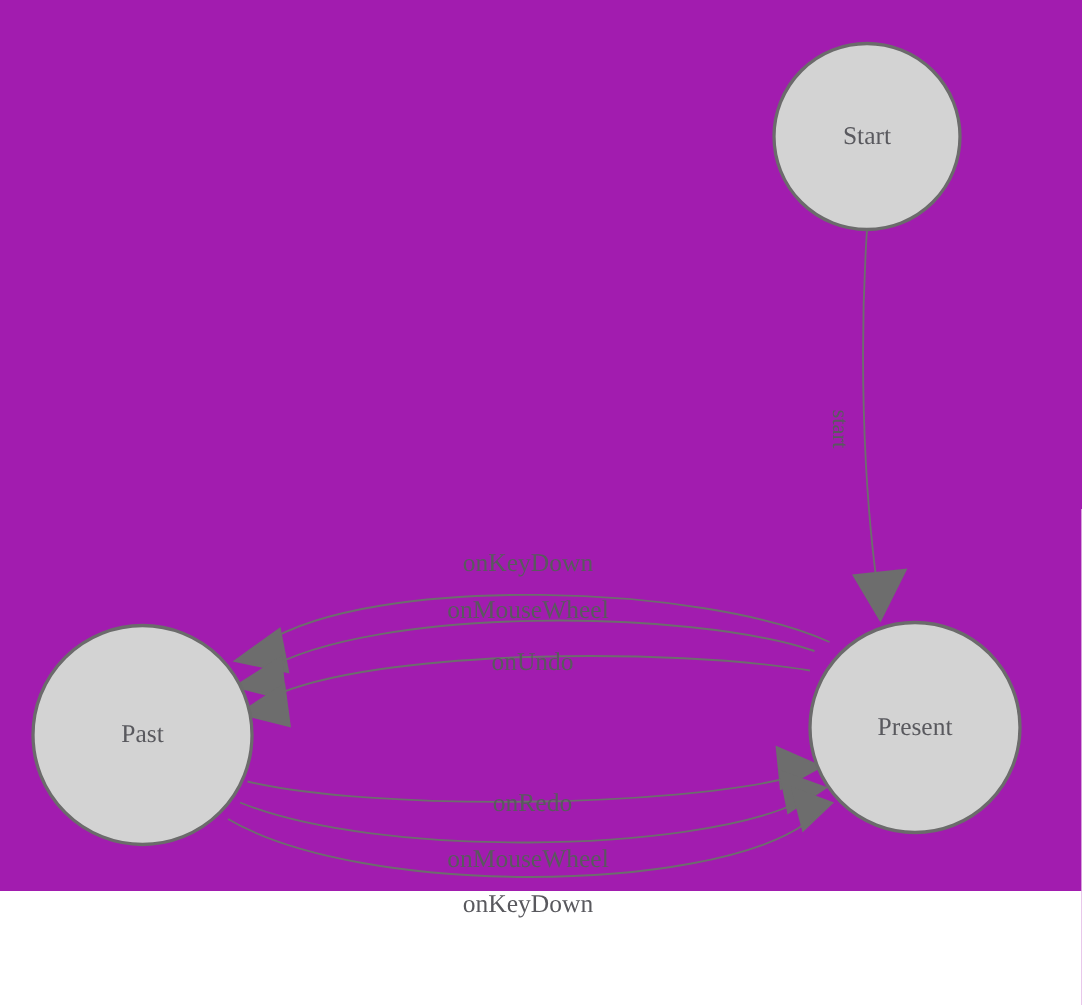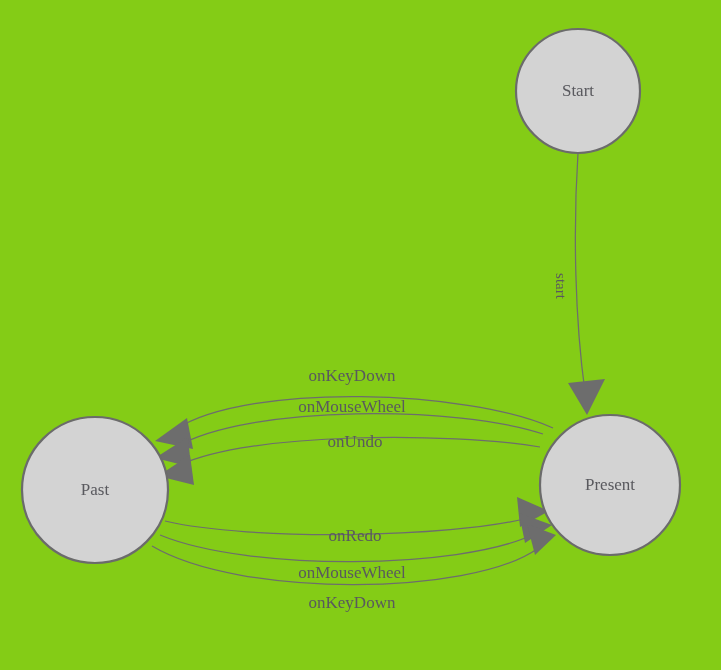--- a/index.html
+++ b/index.html
@@ -10,22 +10,22 @@
   }
   body {
     width: 721px;
     height: 670px;
     overflow: hidden;
     font-family: "Liberation Serif", "DejaVu Serif", serif;
   }
   #diagram-root {
     position: relative;
     width: 721px;
-    height: 670px;
-    background: #84cc16;
+    height: 594px;
+    background: #a21caf;
   }
   svg#graph {
     display: block;
     width: 721px;
     height: 670px;
   }
   .node-shape {
     fill: #d3d3d3;
     stroke: #6b6b6b;
     stroke-width: 2.2;

